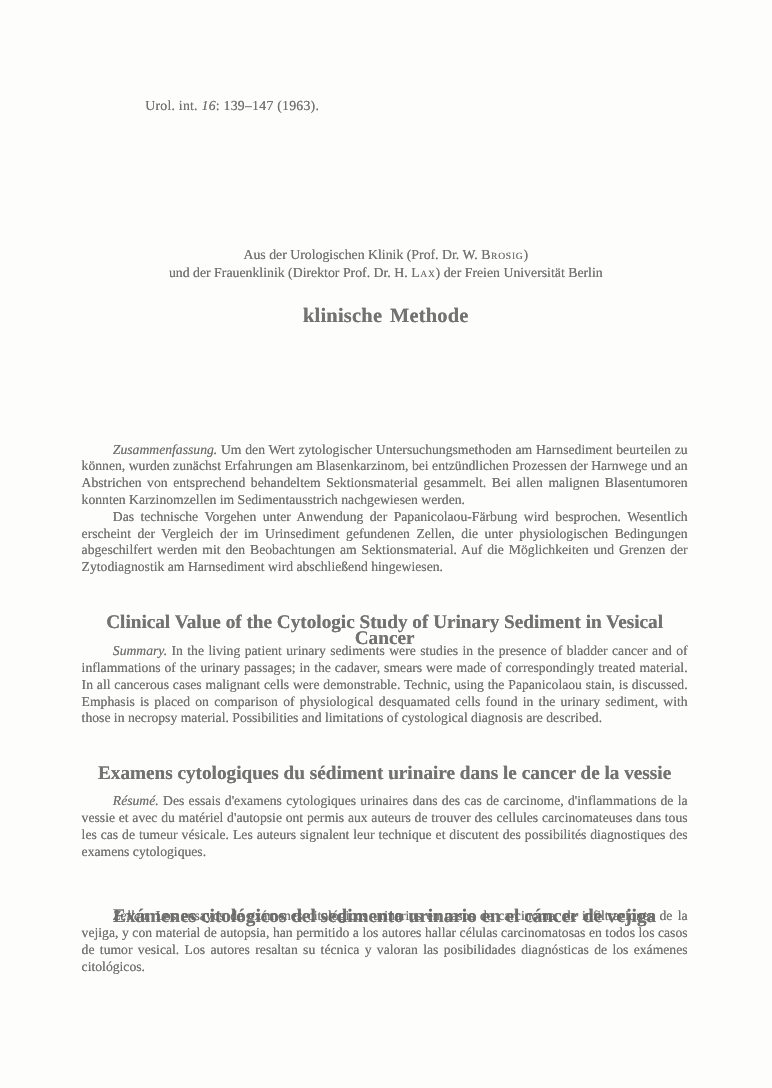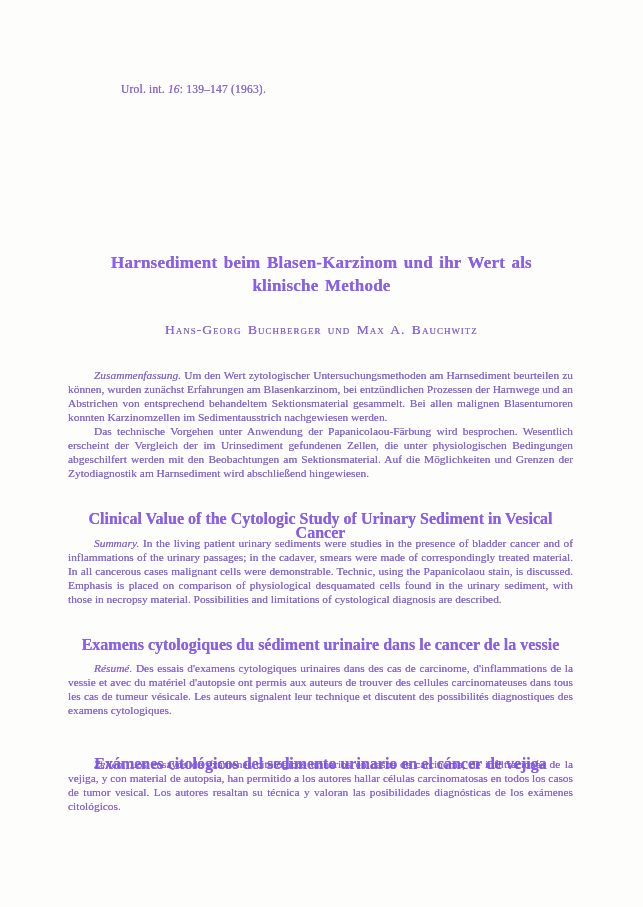--- a/index.html
+++ b/index.html
@@ -6,21 +6,21 @@
     margin: 0;
     padding: 0;
     background: #ffffff;
   }
   .page {
     position: relative;
     width: 643px;
     height: 907px;
     background: #fdfdfb;
     font-family: "Liberation Serif", "DejaVu Serif", serif;
-    color: #8b5cf6;
+    color: #737373;
     overflow: hidden;
     text-shadow: 0 0 0.3px rgba(30,30,30,0.55);
   }
   .journal-ref {
     position: absolute;
     left: 121px;
     top: 83px;
     font-size: 11.5px;
     letter-spacing: 0.2px;
     white-space: nowrap;
@@ -88,27 +88,29 @@
 </style>
 </head>
 <body>
 
 <div class="page">
 
   <div class="journal-ref">
     <span>Urol. int. </span><span class="vol">16</span><span>: 139–147 (1963).</span>
   </div>
 
+  <div class="affiliation">
+    <div><span>Aus der Urologischen Klinik (Prof. Dr. W. </span><span class="sc">Brosig</span><span>)</span></div>
+    <div><span>und der Frauenklinik (Direktor Prof. Dr. H. </span><span class="sc">Lax</span><span>) der Freien Universität Berlin</span></div>
+  </div>
 
   <div class="paper-title">
-    <div>Harnsediment beim Blasen-Karzinom und ihr Wert als</div>
     <div>klinische Methode</div>
   </div>
 
-  <div class="authors">Hans-Georg Buchberger und Max A. Bauchwitz</div>
 
   <div class="abstract" id="abs-de">
     <p><span class="lbl">Zusammenfassung.</span> <span>Um den Wert zytologischer Untersuchungsmethoden am Harnsediment beurteilen zu können, wurden zunächst Erfahrungen am Blasenkarzinom, bei entzündlichen Prozessen der Harnwege und an Abstrichen von entsprechend behandeltem Sektionsmaterial gesammelt. Bei allen malignen Blasentumoren konnten Karzinomzellen im Sedimentausstrich nachgewiesen werden.</span></p>
     <p>Das technische Vorgehen unter Anwendung der Papanicolaou-Färbung wird besprochen. Wesentlich erscheint der Vergleich der im Urinsediment gefundenen Zellen, die unter physiologischen Bedingungen abgeschilfert werden mit den Beobachtungen am Sektionsmaterial. Auf die Möglichkeiten und Grenzen der Zytodiagnostik am Harnsediment wird abschließend hingewiesen.</p>
   </div>
 
   <div class="sec-heading" id="head-en">Clinical Value of the Cytologic Study of Urinary Sediment in Vesical Cancer</div>
   <div class="abstract" id="abs-en">
     <p><span class="lbl">Summary.</span> <span>In the living patient urinary sediments were studies in the presence of bladder cancer and of inflammations of the urinary passages; in the cadaver, smears were made of correspondingly treated material. In all cancerous cases malignant cells were demonstrable. Technic, using the Papanicolaou stain, is discussed. Emphasis is placed on comparison of physiological desquamated cells found in the urinary sediment, with those in necropsy material. Possibilities and limitations of cystological diagnosis are described.</span></p>
   </div>

